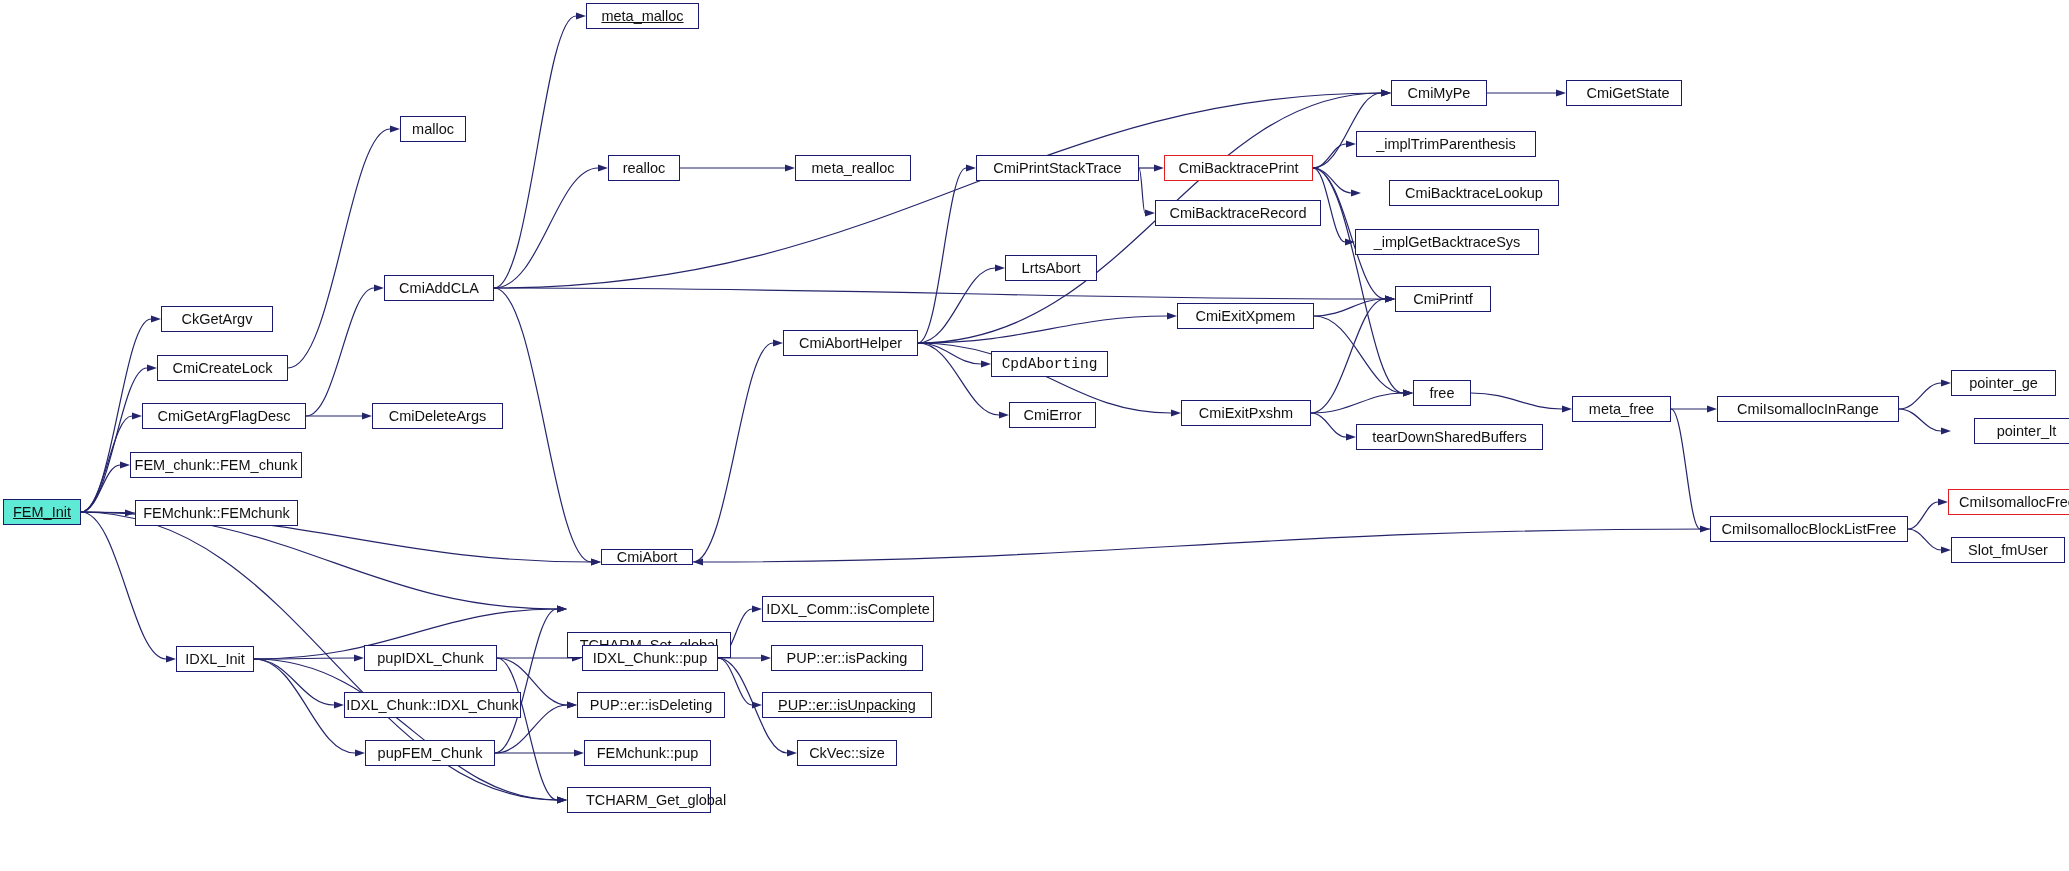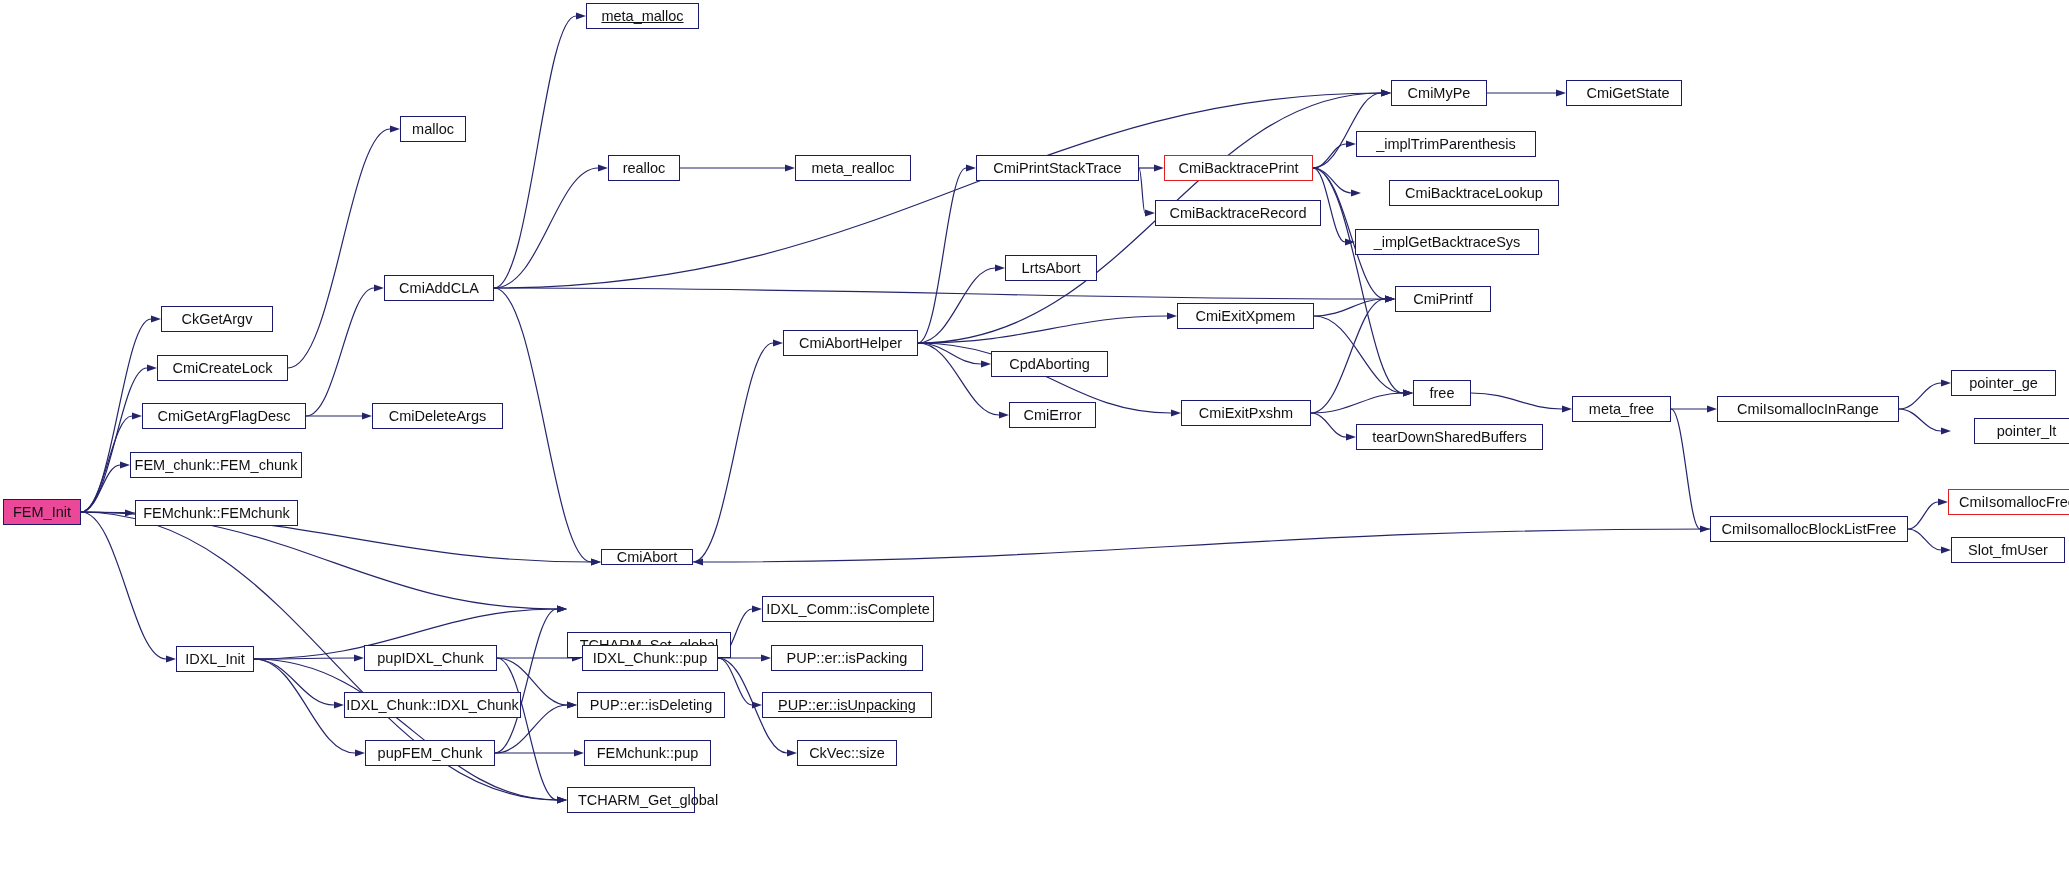--- a/index.html
+++ b/index.html
@@ -32,22 +32,23 @@
     font-size: 14.5px;
     line-height: 1;
     display: flex;
     align-items: center;
     justify-content: center;
     white-space: nowrap;
     letter-spacing: 0px;
     z-index: 5;
   }
   .node.root {
-    background: #ec4899;
+    background: #5eead4;
     border-color: #1a1a6e;
+    text-decoration: underline;
   }
   .node.highlight {
     border-color: #e02020;
     text-align: right;
   }
   .edge-path {
     fill: none;
     stroke: #24246b;
     stroke-width: 1.2;
   }
@@ -227,21 +228,21 @@
       </div>
       <div class="node" style="left: 364px; top: 645px; width: 133px; height: 26px;">
         <span>pupIDXL_Chunk</span>
       </div>
       <div class="node" style="left: 344px; top: 692px; width: 177px; height: 26px;">
         <span>IDXL_Chunk::IDXL_Chunk</span>
       </div>
       <div class="node" style="left: 365px; top: 740px; width: 130px; height: 26px;">
         <span>pupFEM_Chunk</span>
       </div>
-      <div class="node" style="left: 567px; top: 787px; width: 128px; height: 26px; padding-left: 34px;">
+      <div class="node" style="left: 567px; top: 787px; width: 144px; height: 26px; padding-left: 34px;">
         <span>TCHARM_Get_global</span>
       </div>
       <div class="node" style="left: 582px; top: 645px; width: 136px; height: 26px;">
         <span>IDXL_Chunk::pup</span>
       </div>
       <div class="node" style="left: 577px; top: 692px; width: 148px; height: 26px;">
         <span>PUP::er::isDeleting</span>
       </div>
       <div class="node" style="left: 584px; top: 740px; width: 127px; height: 26px;">
         <span>FEMchunk::pup</span>
@@ -269,21 +270,21 @@
       </div>
       <div class="node" style="left: 783px; top: 330px; width: 135px; height: 26px;">
         <span>CmiAbortHelper</span>
       </div>
       <div class="node" style="left: 976px; top: 155px; width: 163px; height: 26px;">
         <span>CmiPrintStackTrace</span>
       </div>
       <div class="node" style="left: 1005px; top: 255px; width: 92px; height: 26px;">
         <span>LrtsAbort</span>
       </div>
-      <div class="node" style="left: 991px; top: 351px; width: 117px; height: 26px;">
+      <div class="node" style="left: 991px; top: 351px; width: 117px; height: 26px; font-family: Liberation Mono, monospace;">
         <span>CpdAborting</span>
       </div>
       <div class="node" style="left: 1009px; top: 402px; width: 87px; height: 26px;">
         <span>CmiError</span>
       </div>
       <div class="node highlight" style="left: 1164px; top: 155px; width: 149px; height: 26px;">
         <span>CmiBacktracePrint</span>
       </div>
       <div class="node" style="left: 1155px; top: 200px; width: 166px; height: 26px;">
         <span>CmiBacktraceRecord</span>

